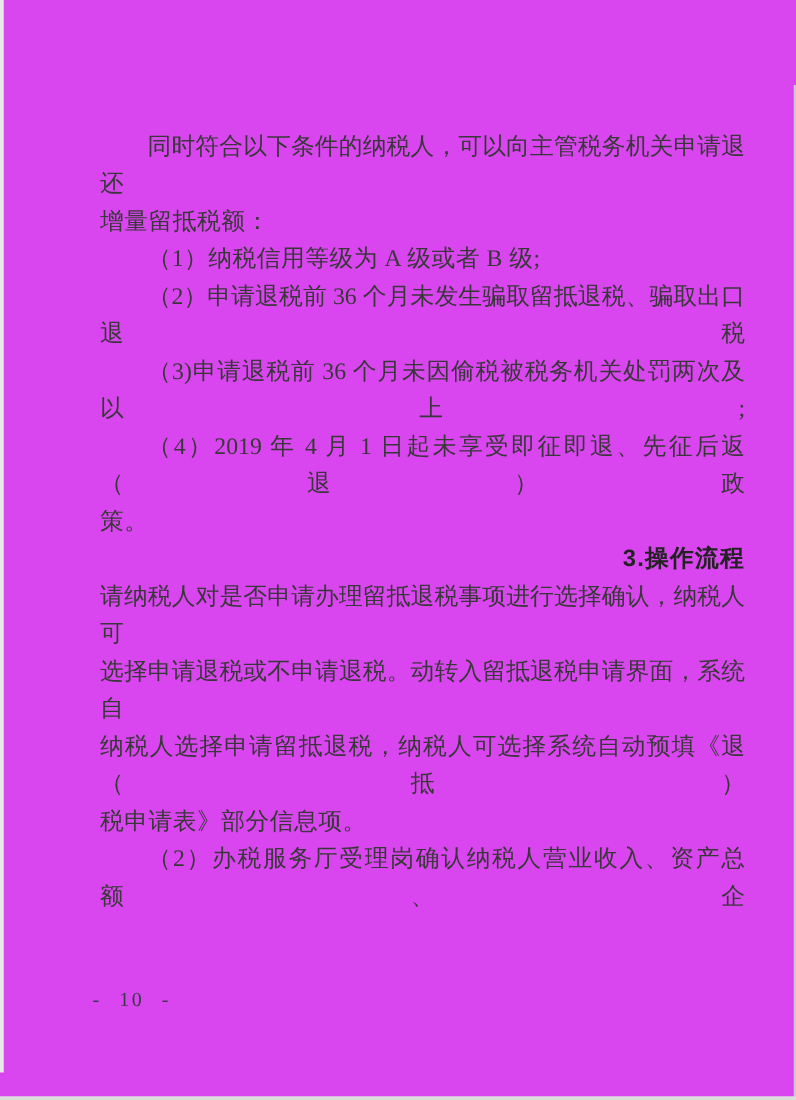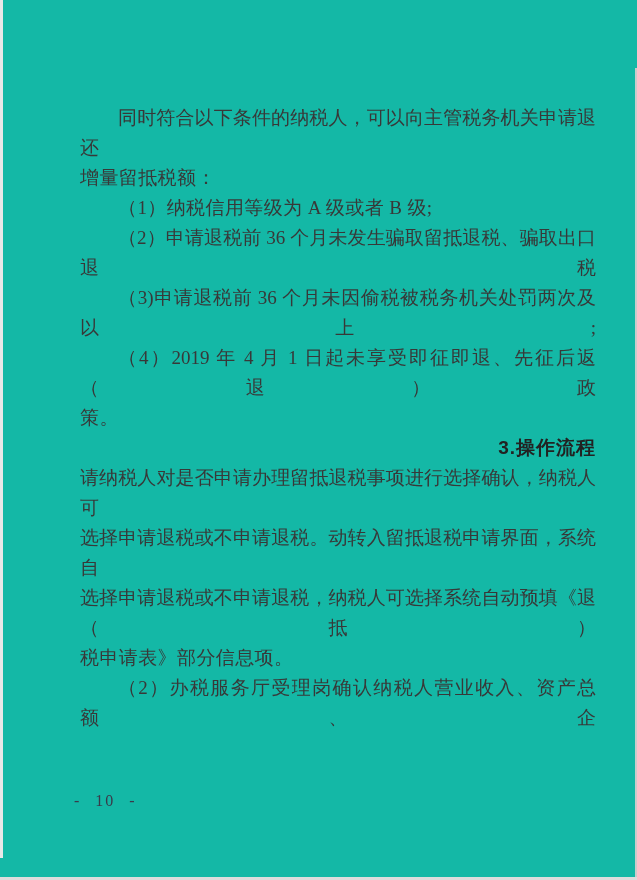--- a/index.html
+++ b/index.html
@@ -1,21 +1,21 @@
 <!DOCTYPE html>
 <html><head>
 <meta charset="utf-8">
 <style>
   html, body { margin: 0; padding: 0; background: #ffffff; }
 
   .page {
     position: relative;
     width: 637px;
     height: 880px;
-    background: #14b8a6;
+    background: #d946ef;
     overflow: hidden;
     font-family: "Liberation Serif", "DejaVu Serif", serif;
   }
 
   
   .edge-left   { position: absolute; left: 0; top: 0; width: 3px; height: 858px; background: #e8e8e8; }
   .edge-right  { position: absolute; right: 0; top: 68px; width: 2px; height: 812px; background: #cbcbcb; }
   .edge-bottom { position: absolute; left: 0; bottom: 0; width: 637px; height: 3px; background: #dddddd; }
 
   .doc-body {
@@ -63,19 +63,19 @@
       <div class="ln ind jst">同时符合以下条件的纳税人，可以向主管税务机关申请退还</div>
       <div class="ln">增量留抵税额：</div>
       <div class="ln ind">（1）纳税信用等级为 A 级或者 B 级;</div>
       <div class="ln ind jst">（2）申请退税前 36 个月未发生骗取留抵退税、骗取出口退税</div>
       <div class="ln ind jst">（3)申请退税前 36 个月未因偷税被税务机关处罚两次及以上;</div>
       <div class="ln ind jst">（4）2019 年 4 月 1 日起未享受即征即退、先征后返（退）政</div>
       <div class="ln">策。</div>
       <div class="ln ind bold">3.操作流程</div>
       <div class="ln jst">请纳税人对是否申请办理留抵退税事项进行选择确认，纳税人可</div>
       <div class="ln jst">选择申请退税或不申请退税。动转入留抵退税申请界面，系统自</div>
-      <div class="ln jst">选择申请退税或不申请退税，纳税人可选择系统自动预填《退（抵）</div>
+      <div class="ln jst">纳税人选择申请留抵退税，纳税人可选择系统自动预填《退（抵）</div>
       <div class="ln">税申请表》部分信息项。</div>
       <div class="ln ind jst">（2）办税服务厅受理岗确认纳税人营业收入、资产总额、企</div>
     </div>
 
   <div class="pageno">- 10 -</div>
 </div>
 
 </body></html>

